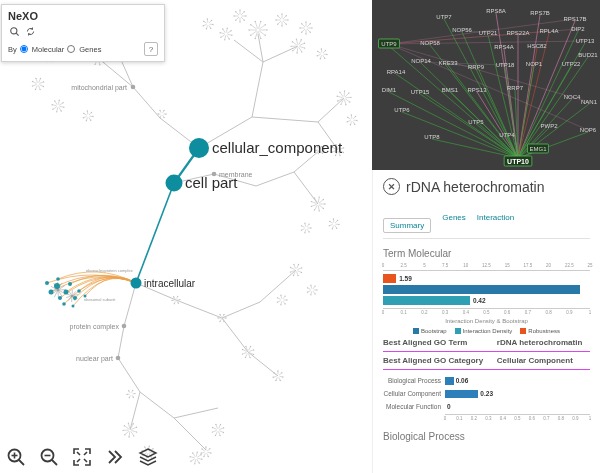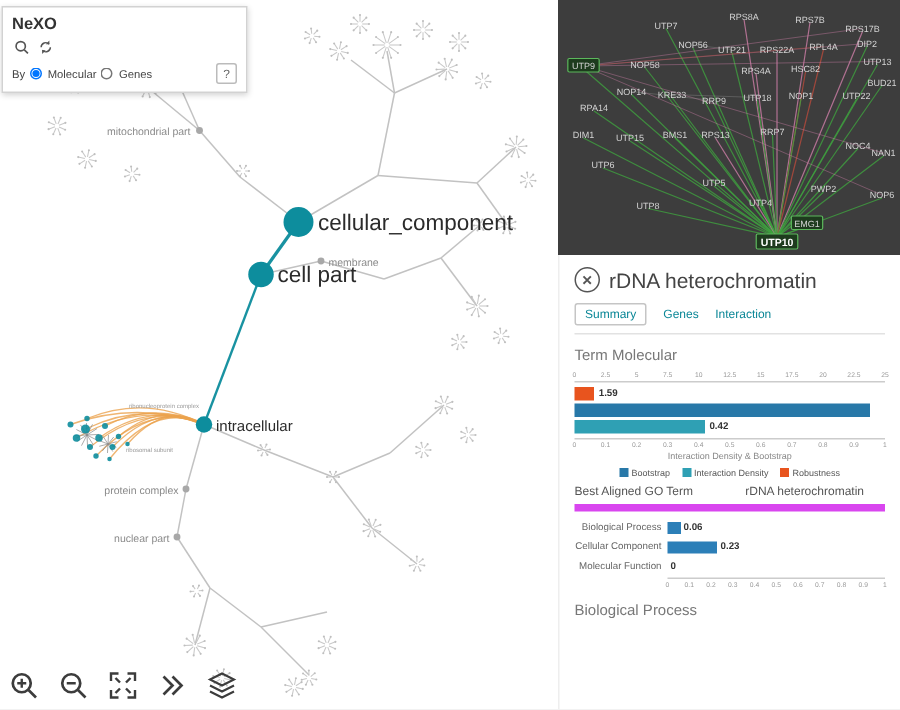--- a/index.html
+++ b/index.html
@@ -26,36 +26,36 @@
   .right-col{position:absolute;left:372px;top:0;width:228px;height:473px;}
   .network-panel{position:absolute;top:0;left:0;width:228px;height:170px;background:#3d3d3d;overflow:hidden;}
   .detail-panel{position:absolute;top:170px;left:0;width:228px;height:303px;background:#fff;
                 padding:8px 10px;box-sizing:border-box;overflow:hidden;border-left:1px solid #eee;}
   .detail-header{display:flex;align-items:center;gap:6px;}
   .close-icon{width:15px;height:15px;min-width:15px;border:1.5px solid #555;border-radius:50%;color:#555;
               display:flex;align-items:center;justify-content:center;font-size:9px;font-weight:bold;cursor:pointer;}
   .detail-title{font-size:14px;color:#444;}
   .tabs{display:flex;align-items:center;gap:11px;margin-top:7px;border-bottom:1px solid #e2e2e2;padding-bottom:5px;}
   .tab{font-size:8px;color:#0b8797;cursor:pointer;}
-  .tab.active{border:1px solid #c5c5c5;border-radius:2px;padding:2px 6px;}
+  .tab.active{border:1px solid #c5c5c5;border-radius:2px;padding:2px 6px;margin-top:16px;}
   .uid{font-size:8.5px;color:#555;margin-top:7px;}
   .section-h{font-size:10px;color:#777;margin-top:9px;}
   .chart{margin-top:4px;}
   .tick-row{position:relative;height:7px;font-size:4.5px;color:#999;}
   .tick-row span{position:absolute;transform:translateX(-50%);white-space:nowrap;}
   .tick-row.top{border-bottom:1px solid #ccc;margin-bottom:3px;}
   .tick-row.bottom{border-top:1px solid #ccc;margin-top:3px;}
   .tick-row.bottom span{top:1px;}
   .bar-row{position:relative;height:9px;margin:2px 0;}
   .bar{height:100%;}
   .bar-label{position:absolute;top:0;font-size:6.5px;color:#333;line-height:9px;font-weight:bold;}
   .axis-caption{text-align:center;font-size:6px;color:#888;margin-top:2px;}
   .legend{display:flex;justify-content:center;gap:8px;font-size:6px;color:#555;margin-top:4px;align-items:center;}
   .legend .sw{width:6px;height:6px;display:inline-block;margin-right:2px;vertical-align:-1px;}
-  .kv-row{display:flex;font-size:8px;color:#555;padding:4px 0;border-bottom:5px solid #d946ef;}
+  .kv-row{display:flex;font-size:8px;color:#555;padding:4px 0;border-bottom:1px solid #d946ef;font-weight:bold;}
   .kv-label{width:55%;}
   .kv-value{flex:1;}
   .go-row{display:flex;align-items:center;height:13px;}
   .go-cat{width:62px;text-align:right;padding-right:4px;font-size:6.5px;color:#666;box-sizing:border-box;}
   .go-bar-area{flex:1;position:relative;height:8px;}
   .go-bar{height:8px;}
   .go-val{position:absolute;font-size:6.5px;font-weight:bold;color:#333;top:0;line-height:8px;}
   .go-axis{margin-left:62px;position:relative;height:7px;border-top:1px solid #ccc;font-size:4.5px;color:#999;margin-top:1px;}
   .go-axis span{position:absolute;transform:translateX(-50%);top:1px;}
 </style>
@@ -1031,20 +1031,24 @@
             <span><span class="sw" style="background: rgb(40, 120, 168);"></span><span>Bootstrap</span></span>
             <span><span class="sw" style="background: rgb(47, 160, 180);"></span><span>Interaction Density</span></span>
             <span><span class="sw" style="background: rgb(232, 84, 30);"></span><span>Robustness</span></span>
           </div>
         </div>
 
       <div class="kv-row">
         <span class="kv-label">Best Aligned GO Term</span>
         <span class="kv-value">rDNA heterochromatin</span>
       </div>
+      <div class="kv-row">
+        <span class="kv-label">Best Aligned GO Category</span>
+        <span class="kv-value">Cellular Component</span>
+      </div>
       <div id="go-chart" class="chart">
           <div class="go-row">
             <div class="go-cat">Biological Process</div>
             <div class="go-bar-area">
               <div class="go-bar" style="width: 6%; background: rgb(44, 127, 184);"></div>
               <span class="go-val" style="left: calc(6% + 2px);">0.06</span>
             </div>
           </div>
           <div class="go-row">
             <div class="go-cat">Cellular Component</div>

